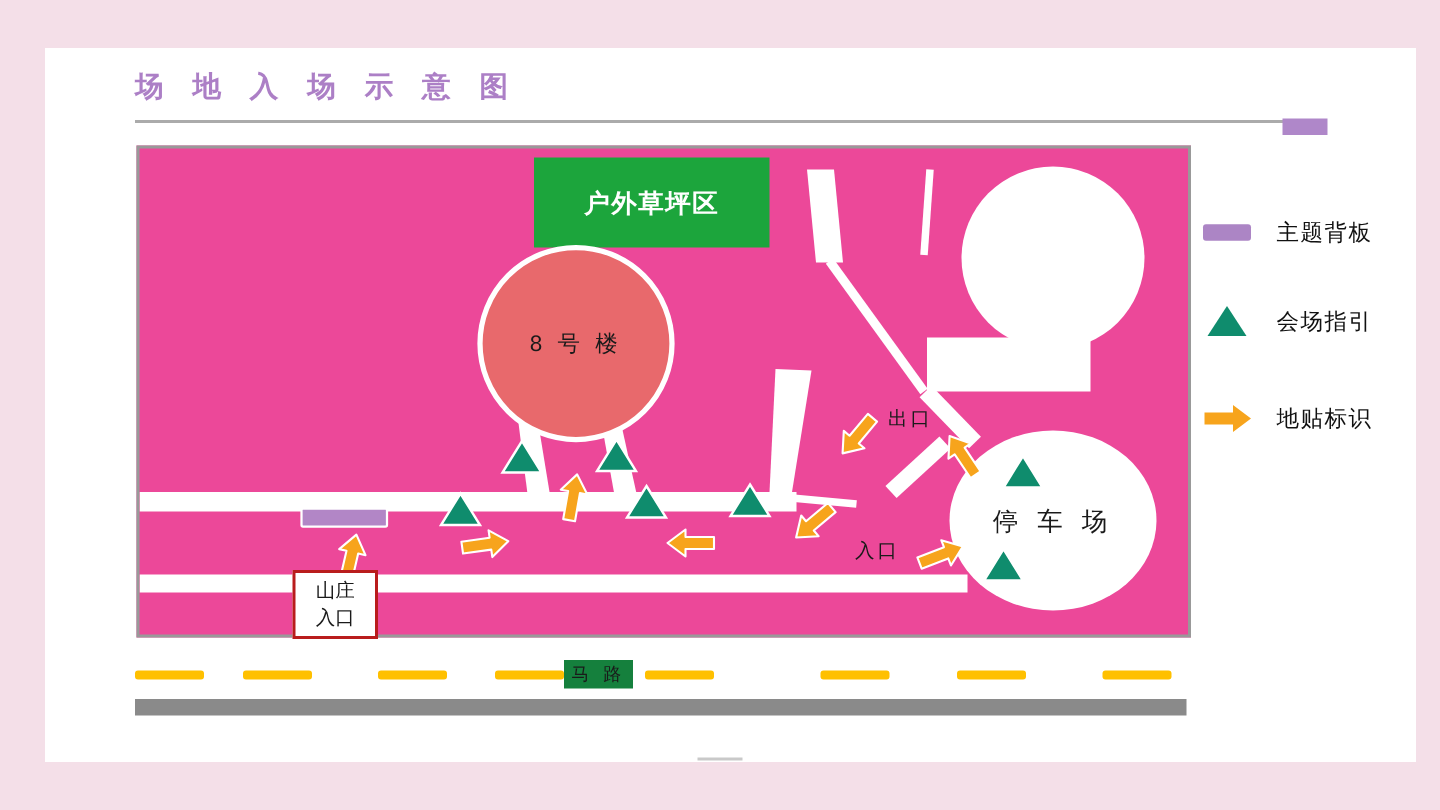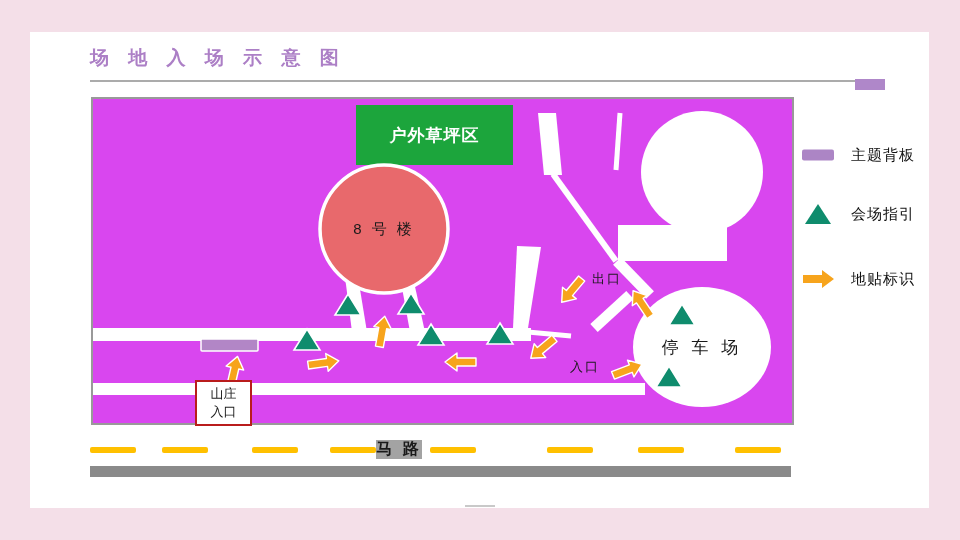--- a/index.html
+++ b/index.html
@@ -1,21 +1,21 @@
 <!DOCTYPE html>
 <html><head>
 <meta charset="utf-8">
 <style>
   html,body{margin:0;padding:0;}
   body{width:960px;height:540px;font-family:"Liberation Sans","DejaVu Sans",sans-serif;background:#F4DFE8;position:relative;overflow:hidden;}
-  .content{position:absolute;left:30px;top:32px;width:899px;height:476px;background:#FFFFFF;}
+  .content{position:absolute;left:30px;top:32px;width:899px;height:476px;background:#FFFFFF;padding-left:15px;}
   .title{position:absolute;left:60px;top:13px;font-size:19px;font-weight:bold;color:#AC7FC6;letter-spacing:7px;}
   .title-underline{position:absolute;left:60px;top:48px;width:778px;height:2px;background:#ABABAB;}
   .corner-rect{position:absolute;left:825px;top:47px;width:30px;height:11px;background:#AF87C9;}
-  .map{position:absolute;left:61px;top:65px;width:699px;height:324px;background:#d946ef;border:2px solid #999999;box-sizing:content-box;}
+  .map{position:absolute;left:61px;top:65px;width:699px;height:324px;background:#ec4899;border:2px solid #999999;box-sizing:content-box;}
   .map svg{position:absolute;left:0;top:0;}
   .road{fill:#FFFFFF;stroke:none;}
   .roadline{stroke:#FFFFFF;fill:none;}
   .lawn{fill:#1CA53C;}
   .building8{fill:#E8696C;stroke:#FFFFFF;stroke-width:3.5;}
   .banquet{fill:#FFFFFF;}
   .parking{fill:#FFFFFF;}
   .backdrop{fill:#B286C6;stroke:#FFFFFF;stroke-width:1.5;}
   .tri-marker{fill:#0F8C6D;stroke:#FFFFFF;stroke-width:1.6;}
   .arrow-marker{fill:#F7A41C;stroke:#FFFFFF;stroke-width:1.4;stroke-linejoin:round;}
@@ -23,21 +23,21 @@
   .lawn-label{left:263px;top:6px;width:157px;height:60px;color:#FFFFFF;font-weight:bold;font-size:17px;letter-spacing:1px;}
   .b8-label{left:226px;top:65px;width:130px;height:130px;font-size:15px;letter-spacing:3px;}
   .banquet-label{left:548px;top:12px;width:122px;height:122px;font-weight:bold;font-size:15px;}
   .parking-label{left:540px;top:188px;width:138px;height:120px;font-size:17px;letter-spacing:4px;}
   .exit-label{left:486px;top:171px;width:56px;height:18px;font-size:13px;letter-spacing:2px;}
   .entrance-label{left:464px;top:259px;width:56px;height:18px;font-size:13px;letter-spacing:2px;}
   .villa-box{position:absolute;left:102px;top:281px;width:53px;height:42px;background:#FFFFFF;border:2px solid #b91c1c;font-size:13px;line-height:1.35;display:flex;flex-direction:column;align-items:center;justify-content:center;color:#1A1A1A;}
   .legend-row{position:absolute;left:770px;height:28px;display:flex;align-items:center;gap:15px;}
   .legend-row .lbl{font-size:15px;color:#111111;letter-spacing:1px;white-space:nowrap;}
   .legend-icon{display:flex;align-items:center;justify-content:center;width:36px;}
-  .bottom-road-text{position:absolute;left:346px;top:408px;width:46px;height:19px;background:#a3a3a3;font-size:16px;font-weight:700;color:#1A1A1A;letter-spacing:3px;display:flex;align-items:center;justify-content:center;}
+  .bottom-road-text{position:absolute;left:346px;top:408px;width:46px;height:19px;background:#15803d;font-size:12px;font-weight:400;color:#1A1A1A;letter-spacing:3px;display:flex;align-items:center;justify-content:center;}
   .dash{position:absolute;top:415px;height:6px;border-radius:2px;background:#FFC000;}
   .road-bar{position:absolute;left:60px;top:434px;width:701px;height:11px;background:#8A8A8A;}
   .bottom-accent-line{position:absolute;left:435px;top:473px;width:30px;height:2px;background:#C9C9C9;}
 </style>
 </head>
 <body>
 
 <div class="content">
 
   <div class="title">场 地 入 场 示 意 图</div>

